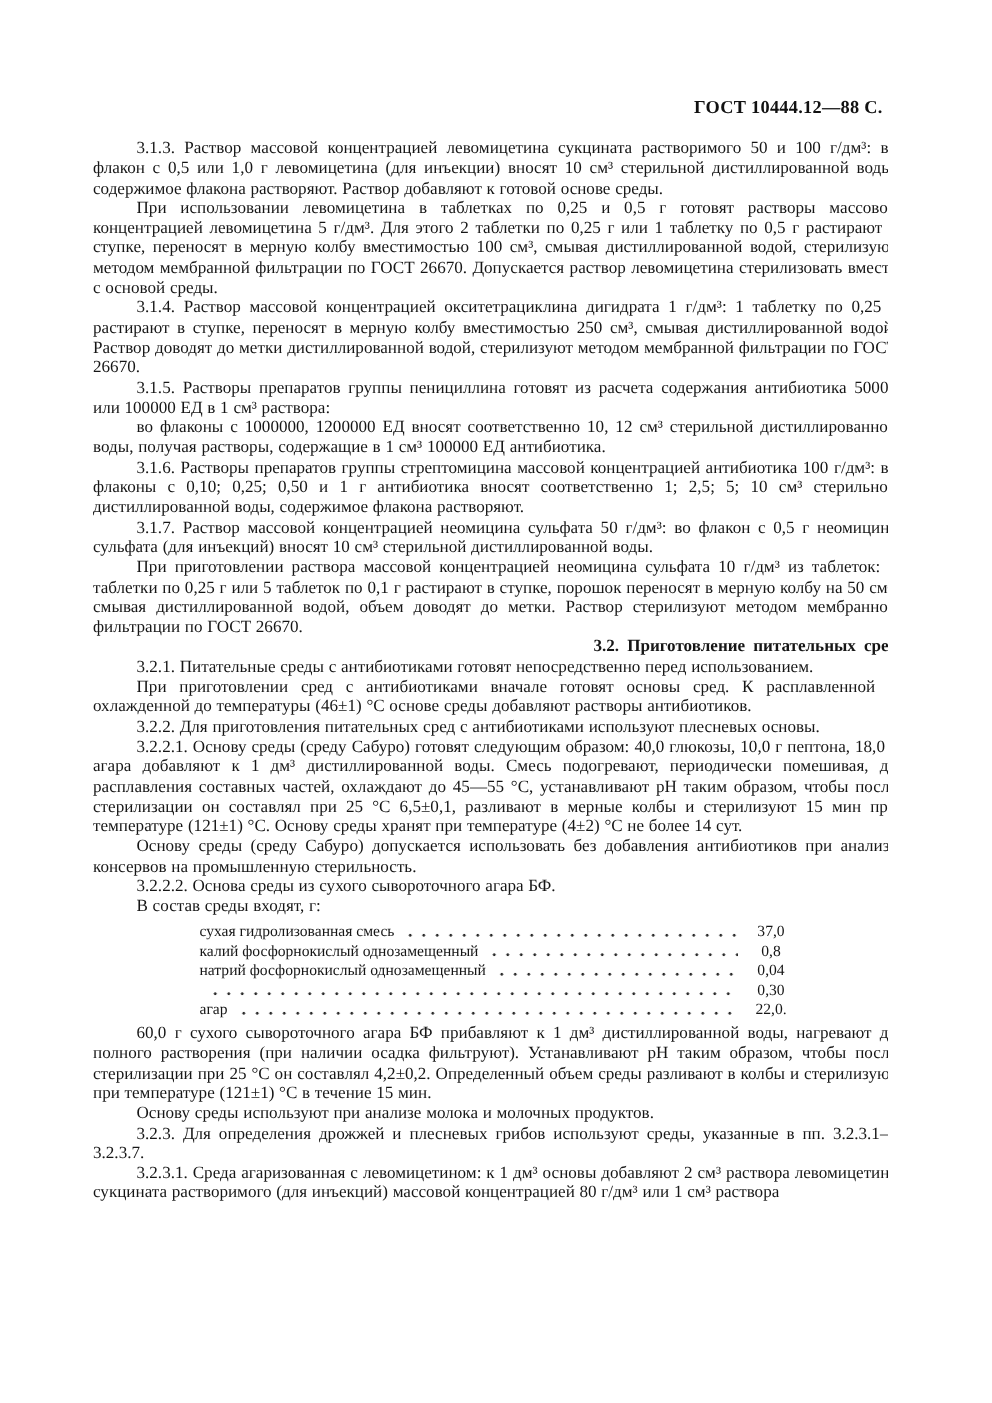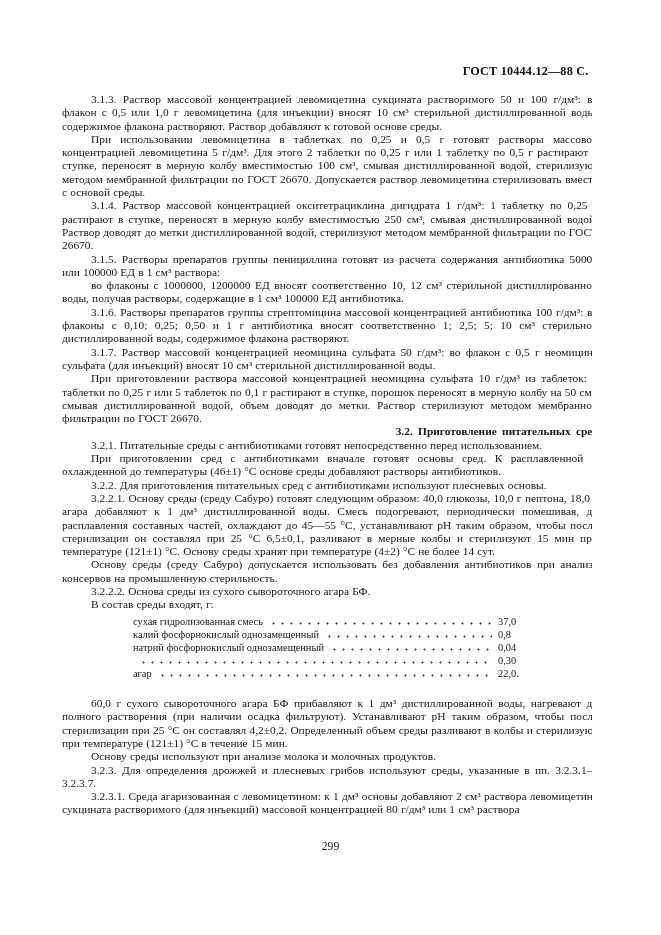--- a/index.html
+++ b/index.html
@@ -40,21 +40,21 @@
     text-align: justify;
     text-indent: 29px;
     word-spacing: 0.3px;
   }
   .para.bold {
     font-weight: bold;
     word-spacing: 2.5px;
     text-align: right;
   }
   .complist {
-    margin: 3px 68px 17px 71px;
+    margin: 3px 68px 3px 71px;
     font-size: 10.4px;
     line-height: 13.1px;
   }
   .comprow {
     display: flex;
     align-items: baseline;
   }
   .comprow .lbl {
     white-space: nowrap;
     flex: 0 0 auto;
@@ -64,21 +64,21 @@
     align-self: stretch;
     margin: 0 6px;
     background-image: radial-gradient(circle, #2a2a2a 0.9px, rgba(0,0,0,0) 1.1px);
     background-size: 9px 3px;
     background-repeat: repeat-x;
     background-position: 0 bottom;
     transform: translateY(-3px);
   }
   .comprow .val {
     flex: 0 0 32px;
-    text-align: left;
+    text-align: center;
     white-space: nowrap;
   }
   .footer {
     position: absolute;
     top: 840px;
     left: 0;
     width: 661px;
     text-align: center;
     font-size: 11.6px;
     color: #161616;
@@ -167,15 +167,14 @@
 
         <p class="para">Основу среды используют при анализе молока и молочных продуктов.</p>
 
         <p class="para">3.2.3. Для определения дрожжей и плесневых грибов используют среды, указанные в пп. 3.2.3.1—3.2.3.7.</p>
 
         <p class="para">3.2.3.1. Среда агаризованная с левомицетином: к 1 дм³ основы добавляют 2 см³ раствора левомицетина сукцината растворимого (для инъекций) массовой концентрацией 80 г/дм³ или 1 см³ раствора</p>
       </div>
 
   </div>
 
-  <div class="footer">299</div>
 
 </div>
 
 </body></html>

